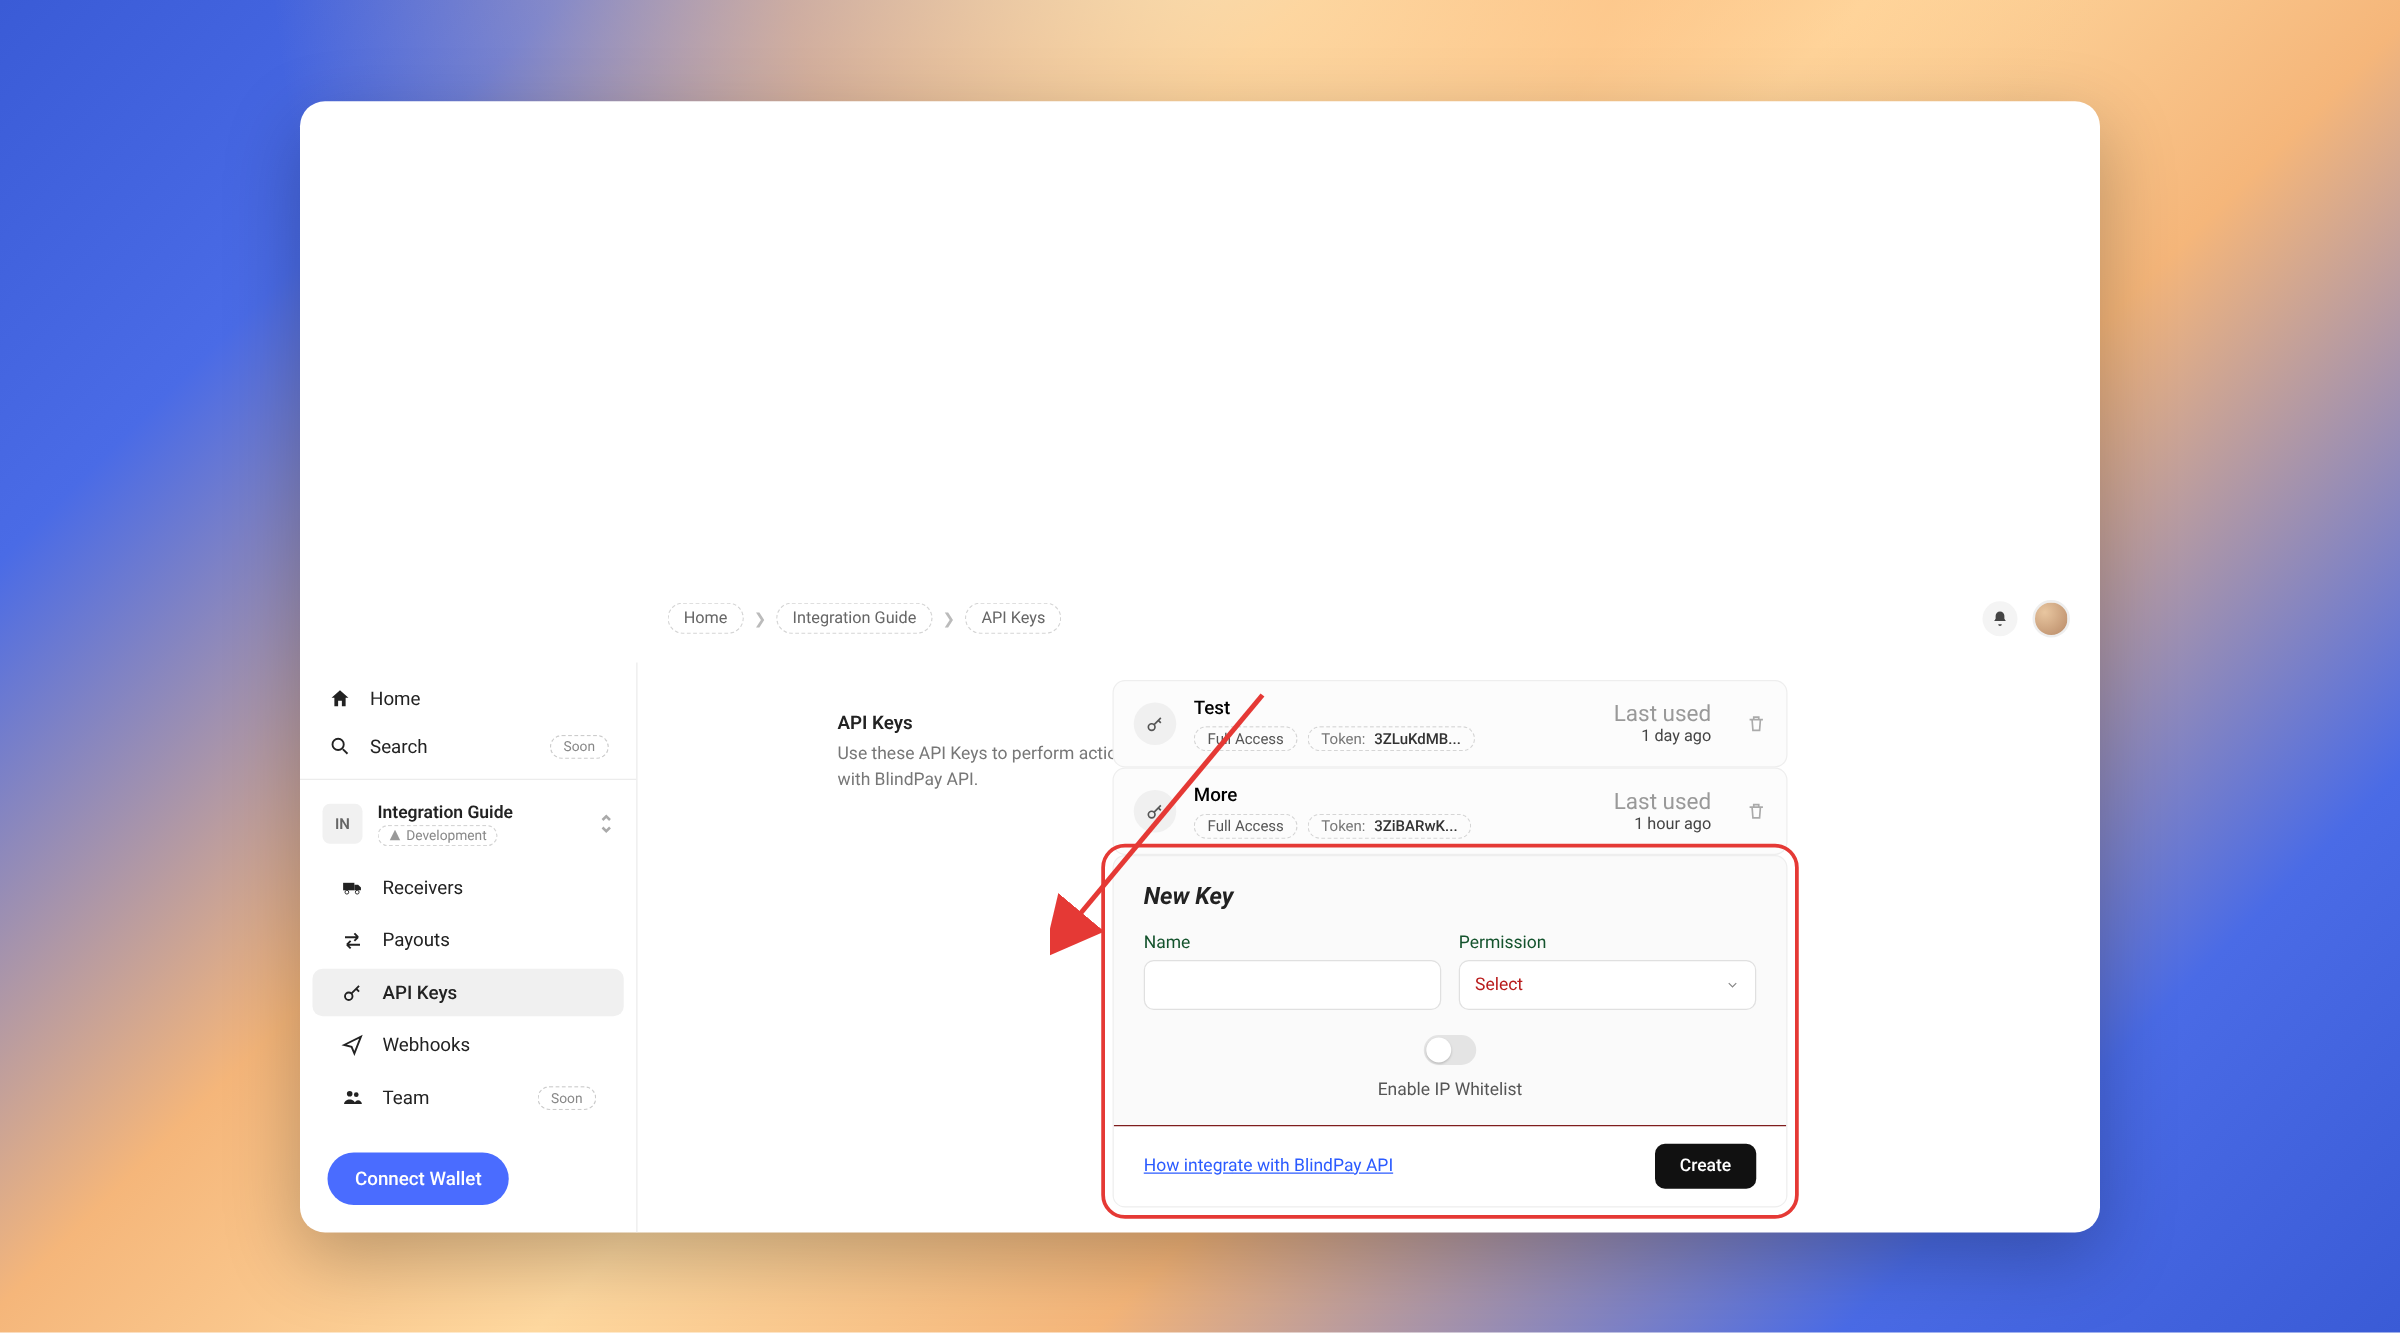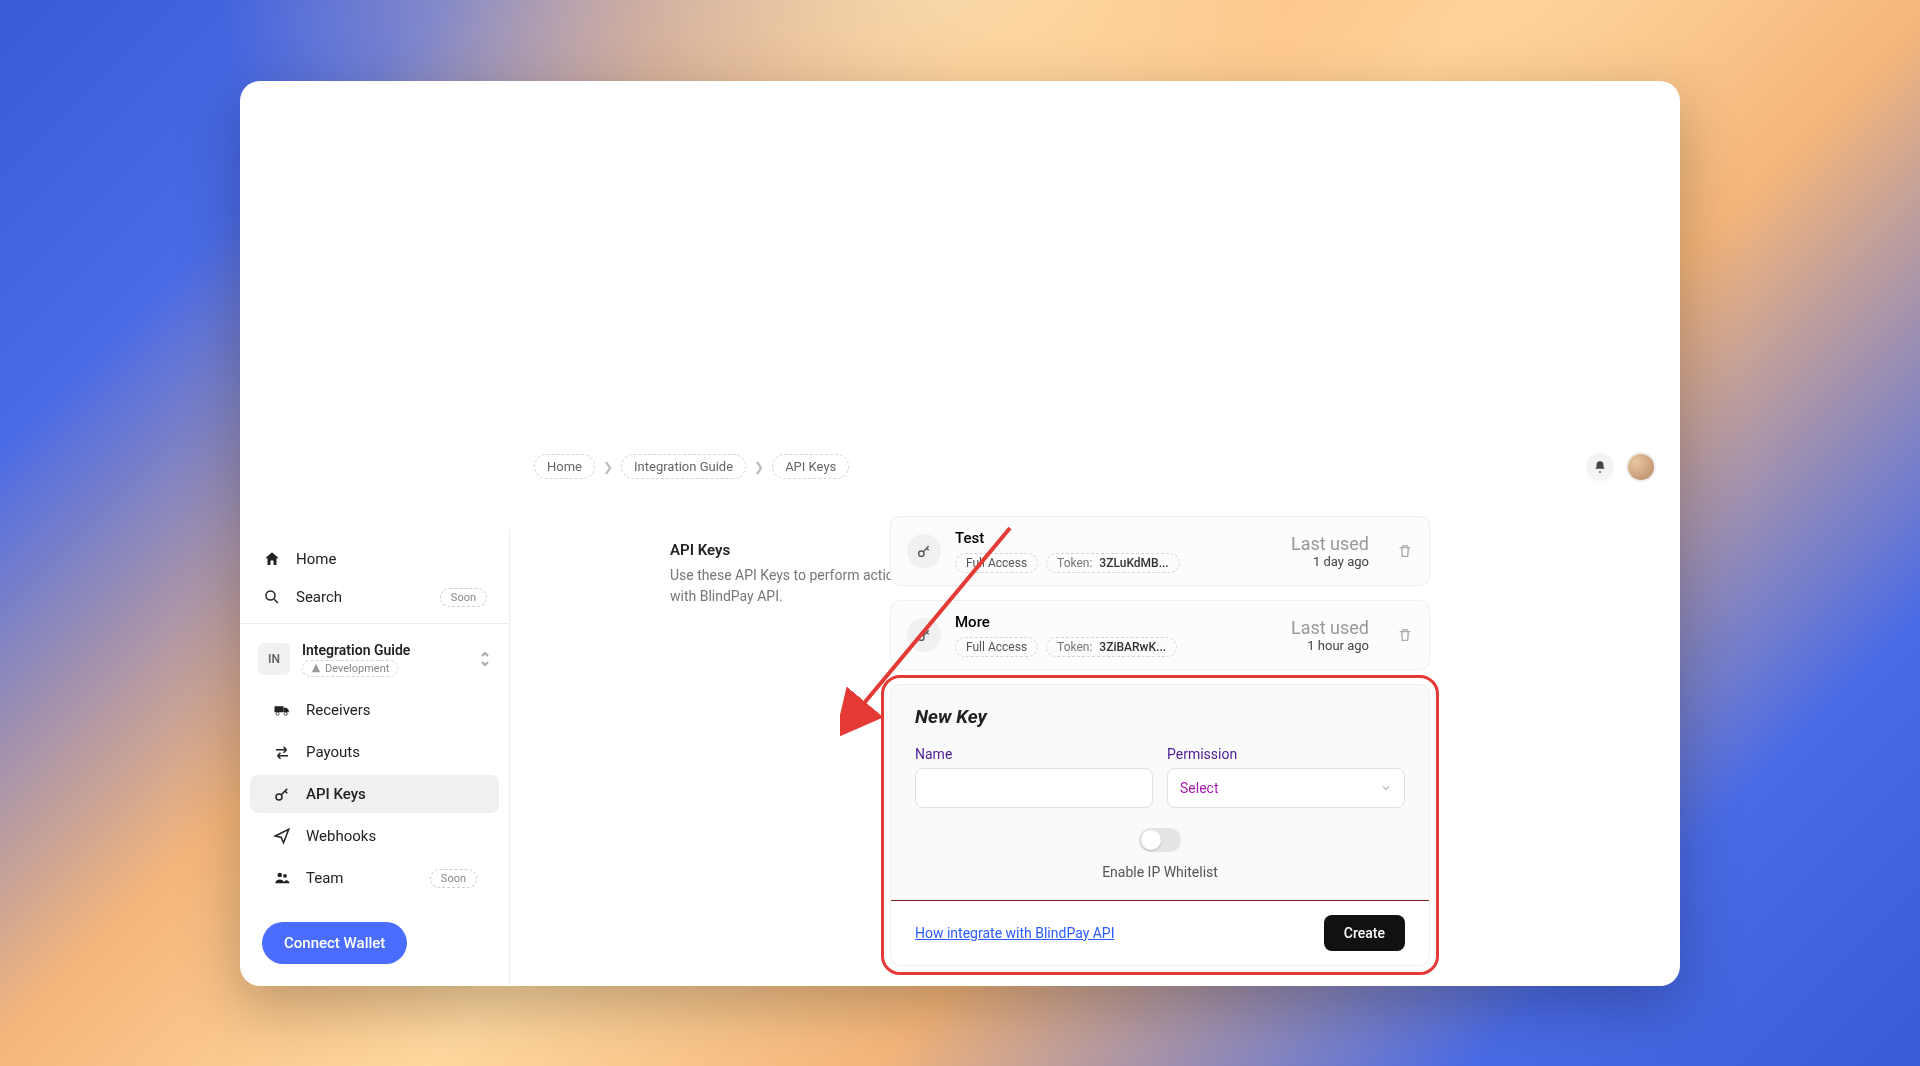--- a/index.html
+++ b/index.html
@@ -122,21 +122,21 @@
 .avatar {
   width:30px; height:30px; border-radius:50%;
   background: radial-gradient(circle at 30% 30%, #e8c6a0, #b88966);
   border:2px solid #eee;
   cursor:pointer;
 }
 .content { padding: 20px 40px; display:flex; gap:40px; }
 .page-head { width: 260px; padding-top: 25px; padding-left: 120px;}
 .page-title { font-size:15px; font-weight:600; color:#222; }
 .page-desc { font-size:14px; color:#777; margin-top:6px; line-height:1.5; width: 240px;}
-.cards { flex:1; display:flex; flex-direction:column; gap:14px; max-width: 540px; margin-left: 40px;}
+.cards { flex:1; display:flex; flex-direction:column; max-width: 540px; margin-left: 40px;}
 .key-card {
   display:flex; align-items:center;
   border:1px solid #eee; border-radius:10px;
   padding: 12px 16px;
   gap:14px;
   background:#fcfcfc;
 }
 .key-icon {
   width:34px;height:34px;border-radius:50%;
   background:#f0f0f0;
@@ -160,26 +160,26 @@
   border:1px solid #eee; border-radius:10px;
   background:#fafafa;
   overflow:hidden;
   outline: 3px solid #e53935;
   outline-offset: 6px;
 }
 .new-key-body { padding: 20px 24px; }
 .new-key-title { font-size:19px; font-weight:700; color:#222; margin-bottom:18px;font-style:italic; }
 .form-row { display:flex; gap:14px; }
 .form-col { flex:1; display:flex; flex-direction:column; gap:6px; }
-.form-label { font-size:14px; color:#4c1d95; }
+.form-label { font-size:14px; color:#14532d; }
 .input, .select {
   height:40px; border:1px solid #e0e0e0; border-radius:8px;
   padding:0 12px; font-size:14px; background:#fff;
   display:flex; align-items:center; justify-content:space-between;
-  color:#a21caf;
+  color:#b91c1c;
 }
 .toggle-row { display:flex; align-items:center; gap:12px; margin-top:20px;flex-direction:column; }
 .toggle {
   width:42px;height:24px;border-radius:12px;background:#e4e4e4;position:relative;cursor:pointer;
 }
 .toggle::after{content:"";position:absolute;top:2px;left:2px;width:20px;height:20px;border-radius:50%;background:#fff;box-shadow:0 1px 2px rgba(0,0,0,0.2);}
 .toggle-label { font-size:14px; color:#555; }
 .new-key-foot {
   display:flex; align-items:center; justify-content:space-between;
   padding:14px 24px; border-top:1px solid #7f1d1d; background:#fff;

